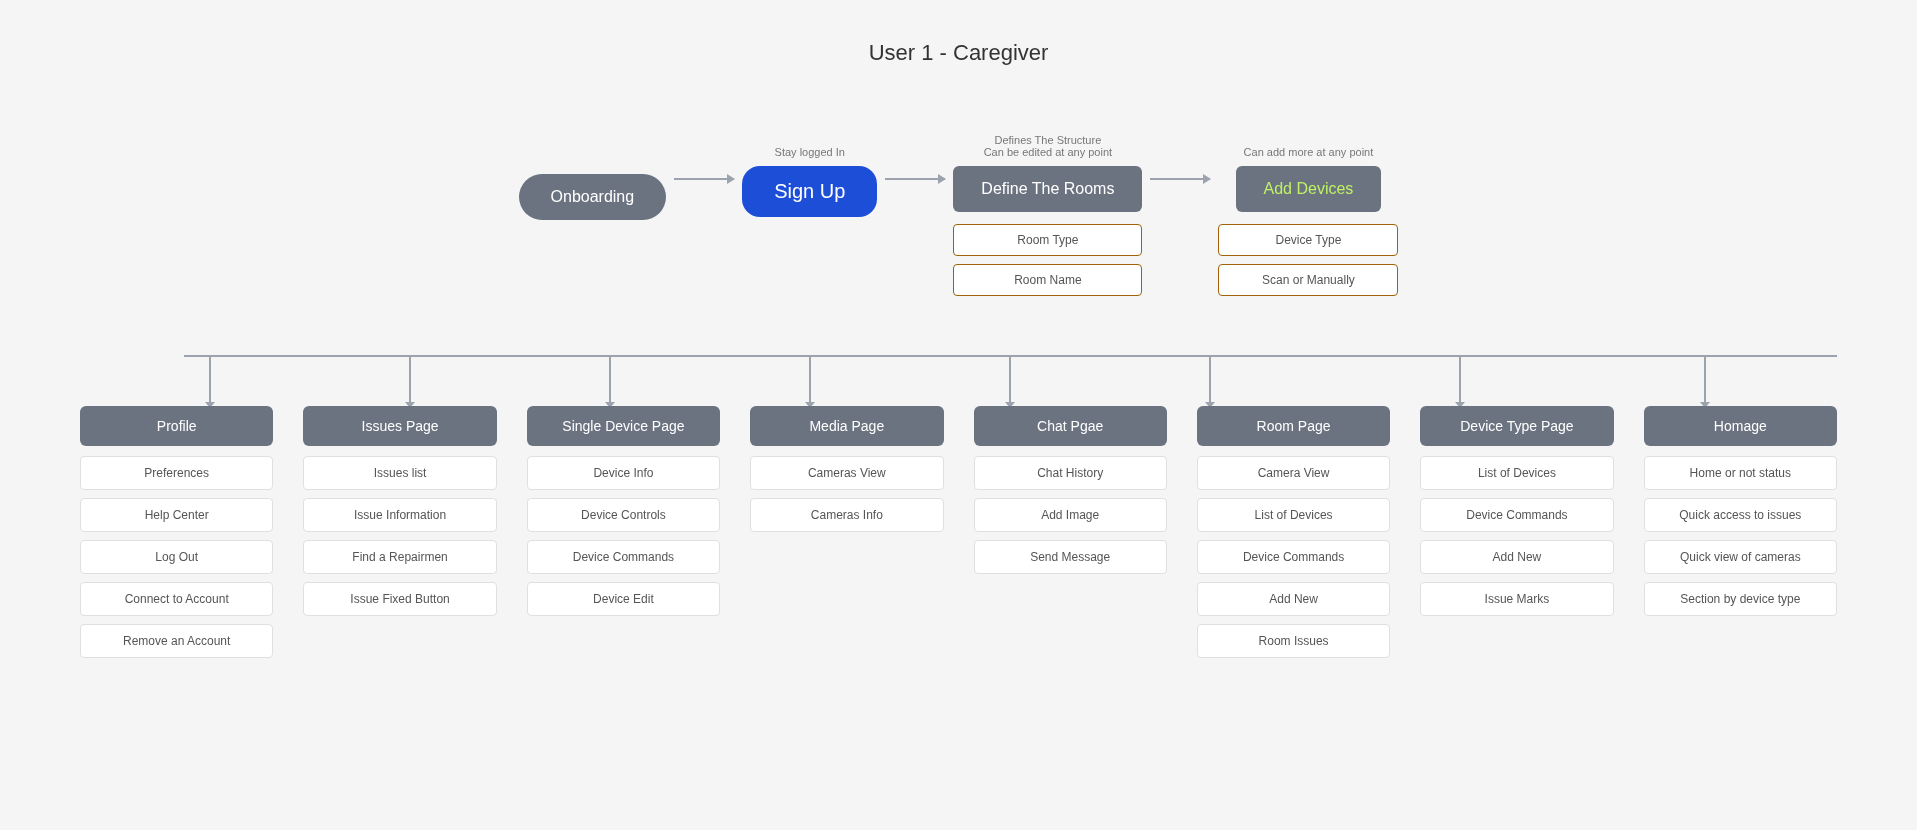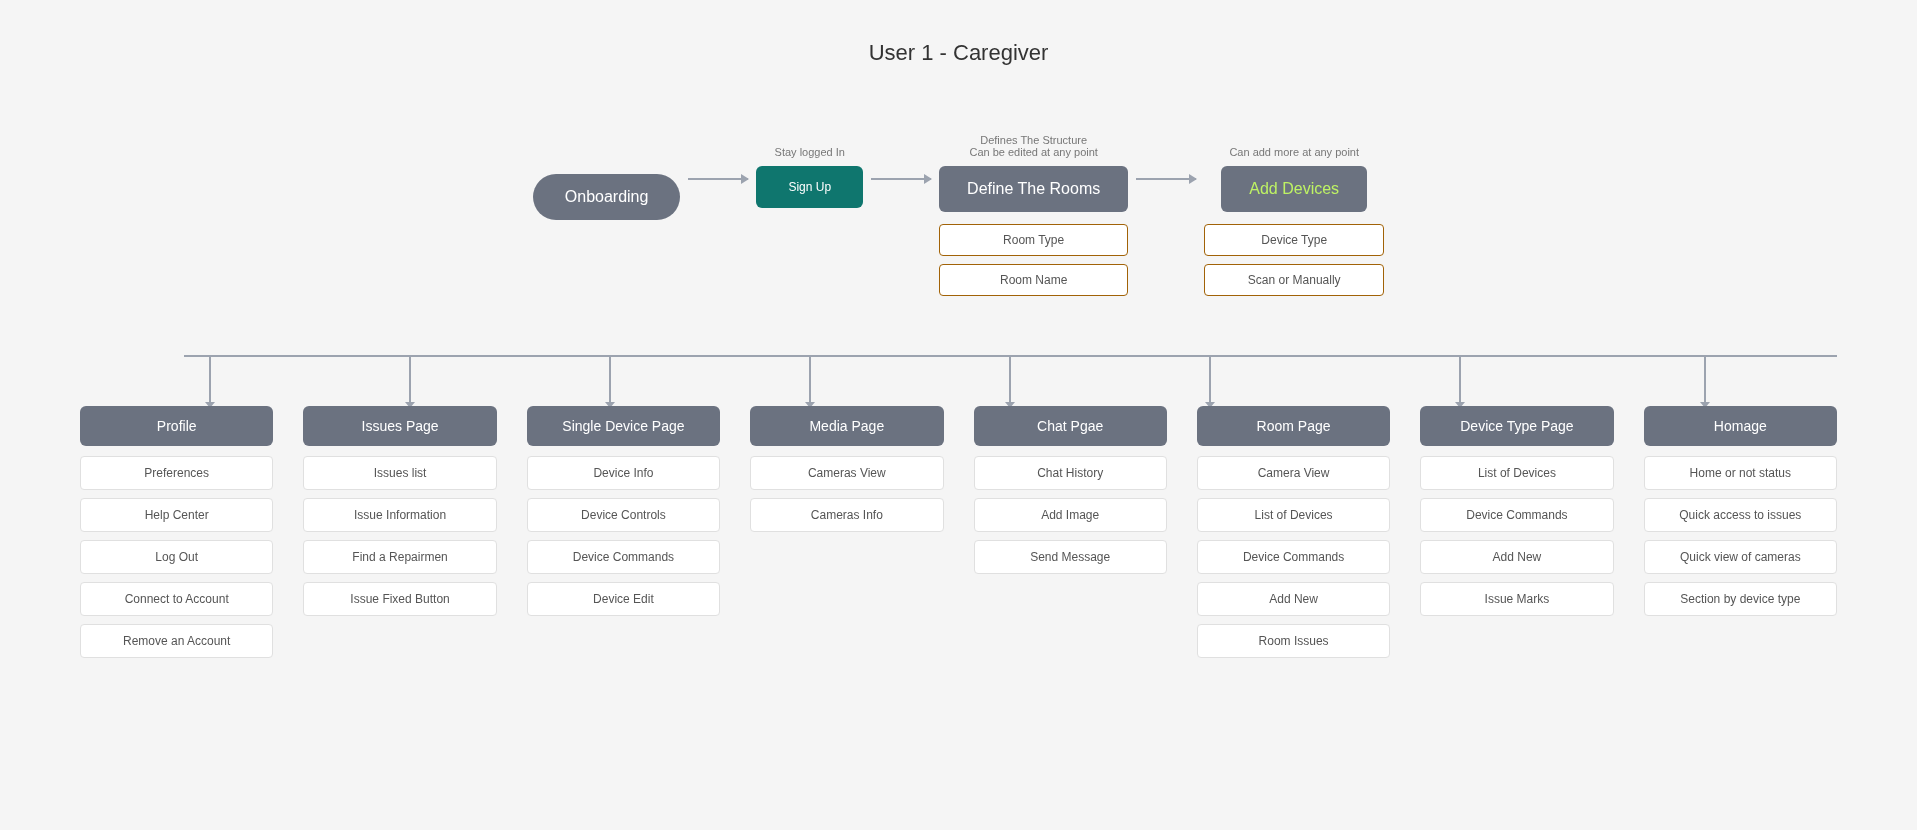--- a/index.html
+++ b/index.html
@@ -60,25 +60,25 @@
       background: #6b7280;
       color: white;
       border-radius: 30px;
       padding: 14px 32px;
       font-size: 16px;
       font-weight: 500;
       white-space: nowrap;
     }
 
     .node-signup {
-      background: #0f766e;
+      background: #1d4ed8;
       color: white;
-      border-radius: 6px;
+      border-radius: 18px;
       padding: 14px 32px;
-      font-size: 12px;
+      font-size: 20px;
       font-weight: 500;
       white-space: nowrap;
     }
 
     .node-define-rooms {
       background: #6b7280;
       color: white;
       border-radius: 6px;
       padding: 14px 28px;
       font-size: 16px;

